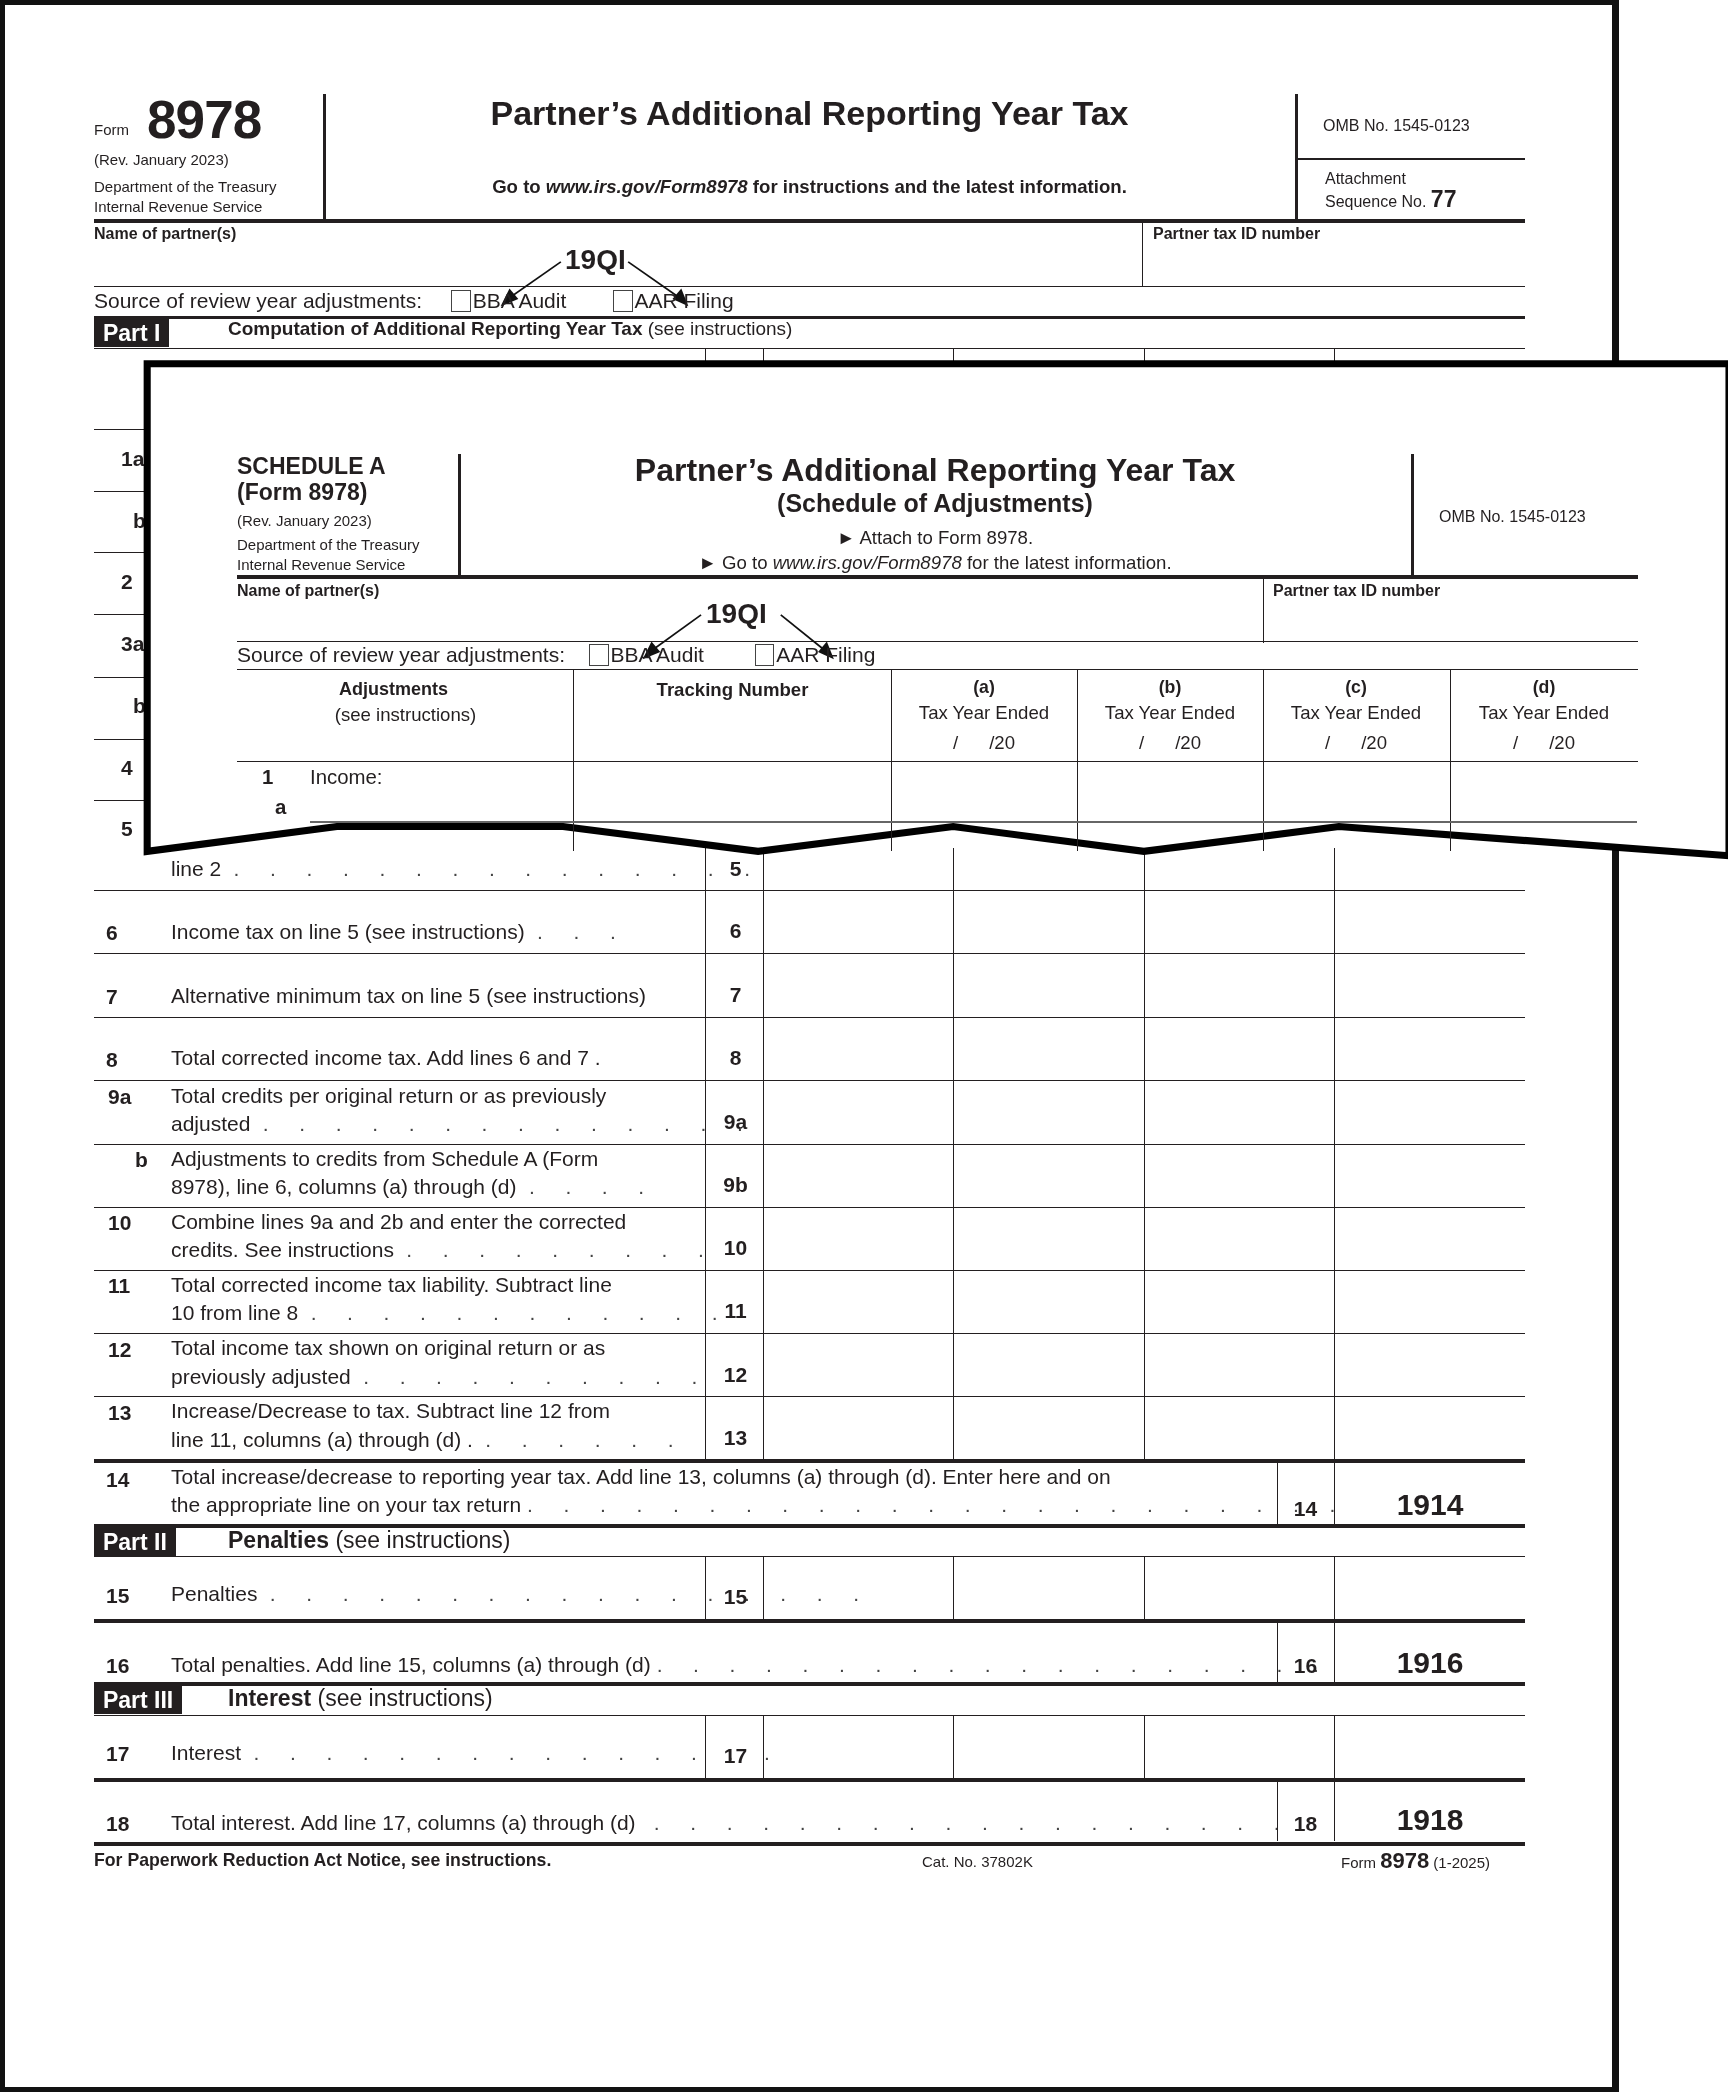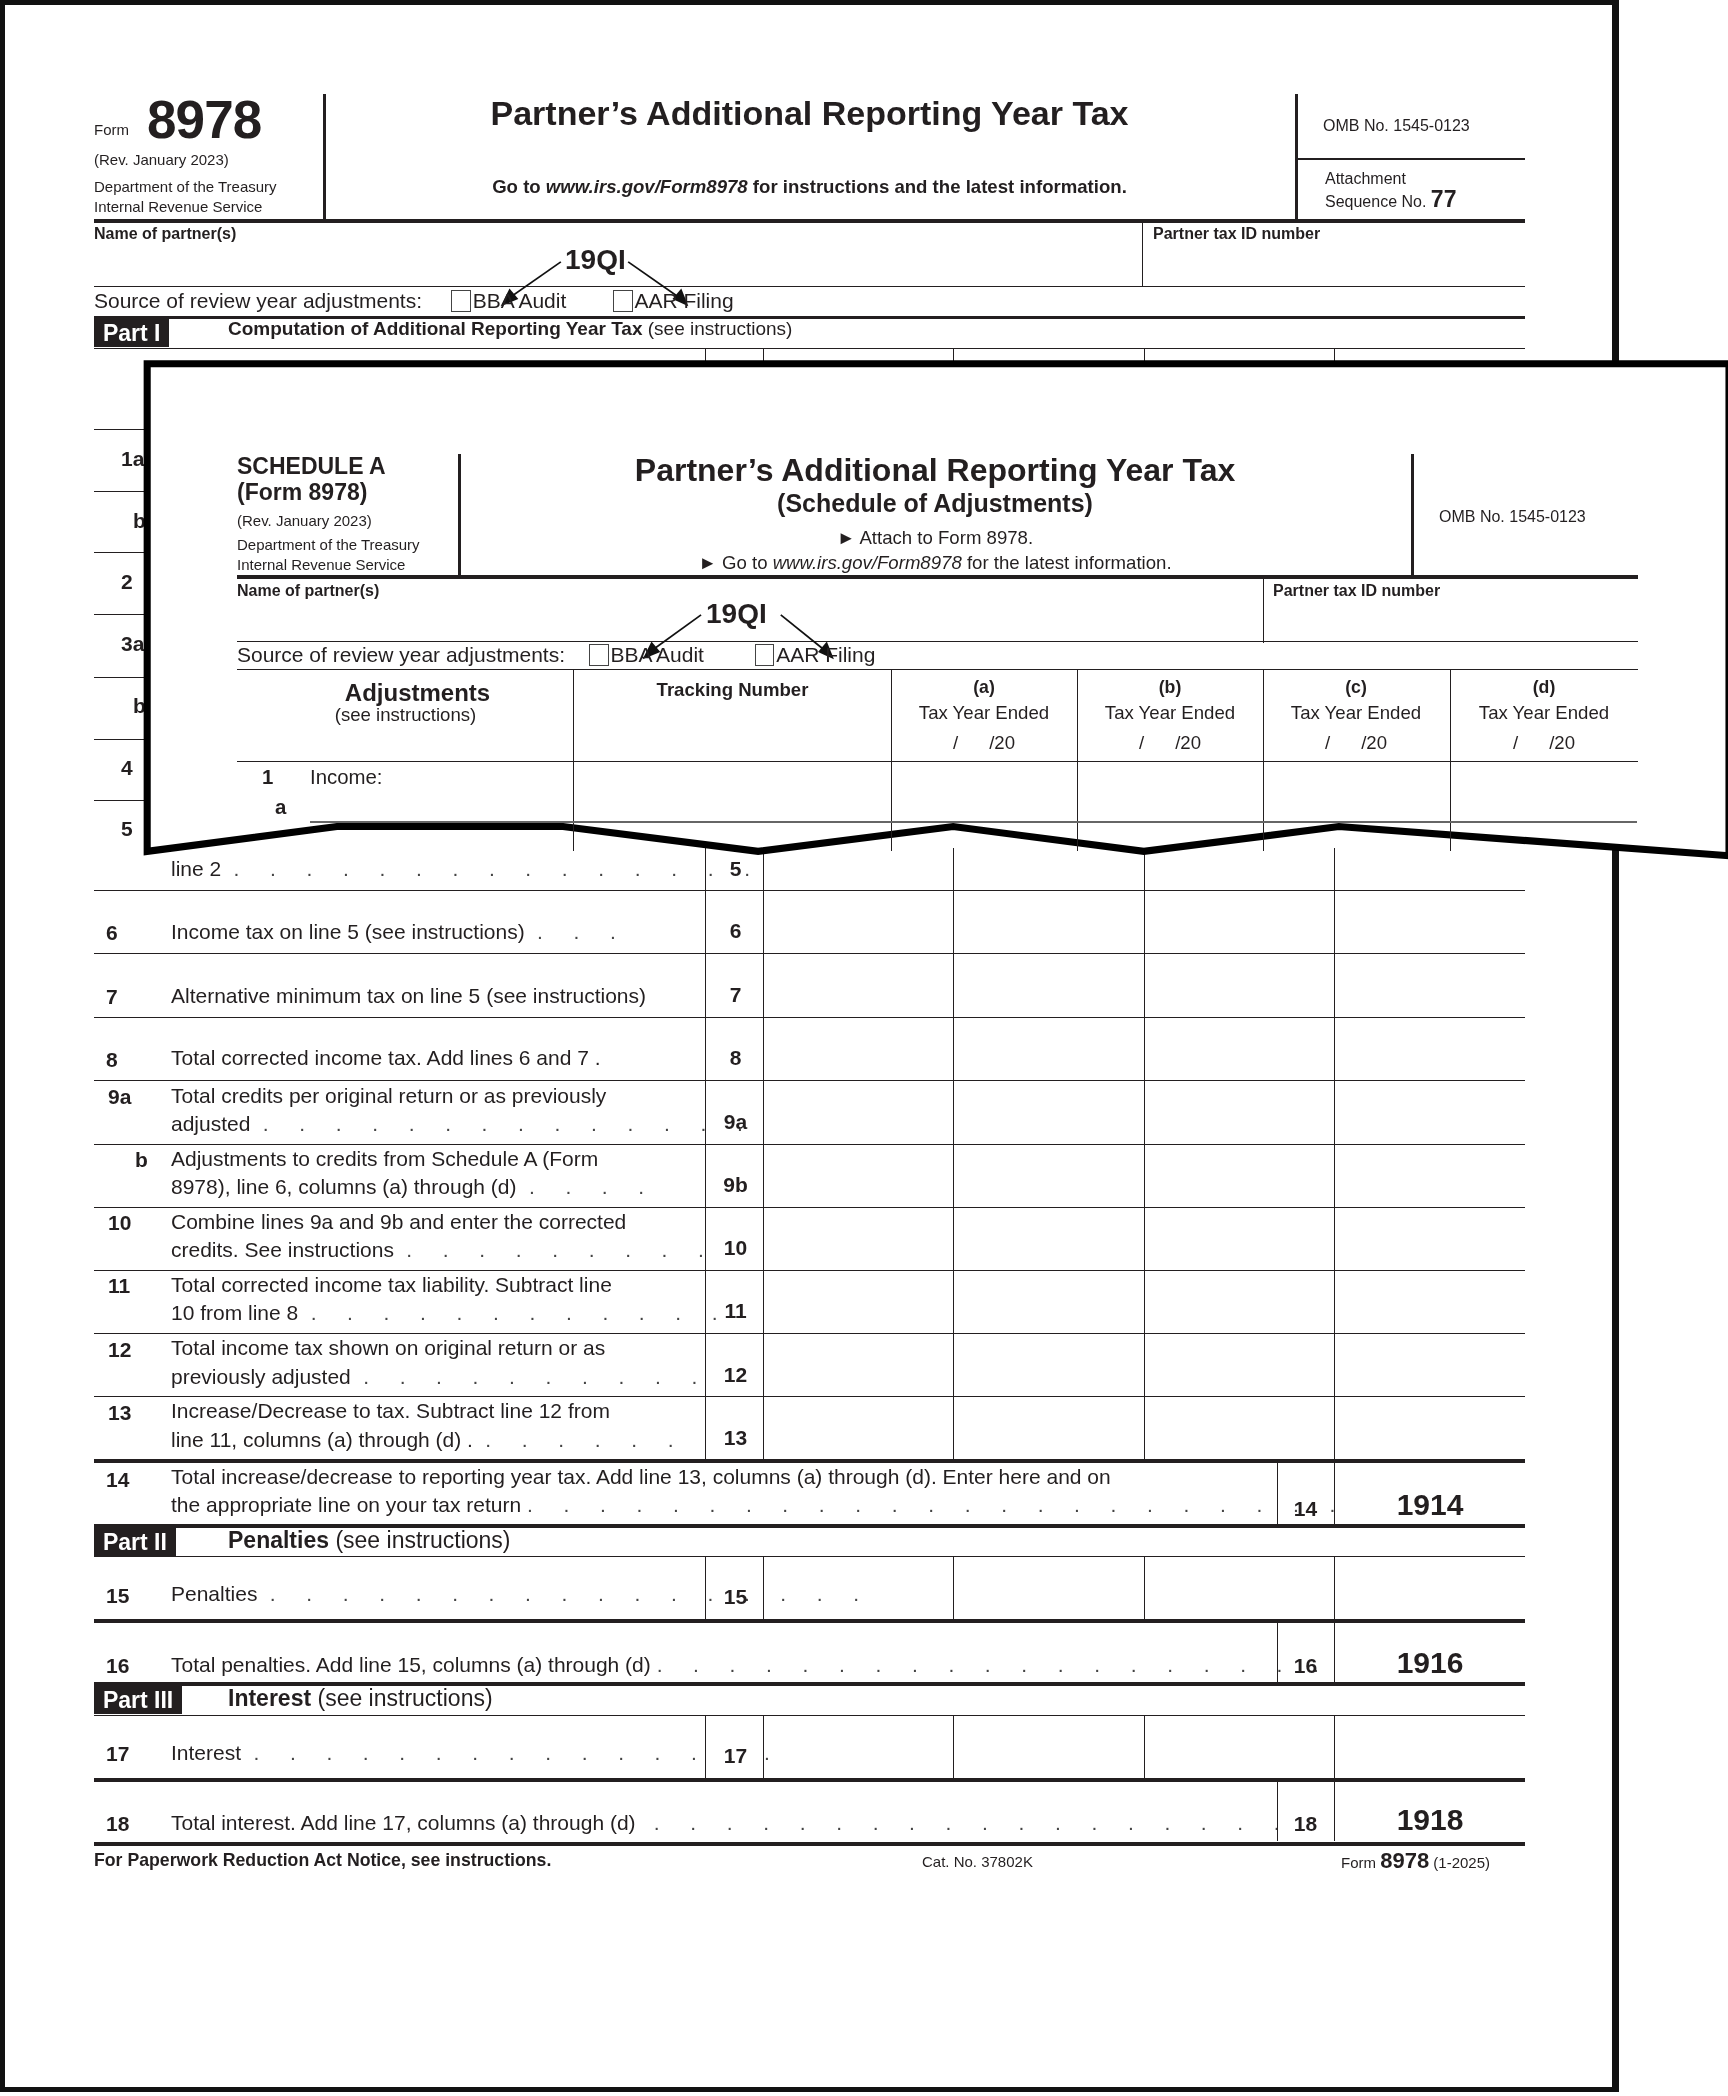--- a/index.html
+++ b/index.html
@@ -166,21 +166,21 @@
     <div class="vl" style="left:763px;top:1144px;width:1.3px;height:63px;"></div>
     <div class="abs" style="left:764px;top:1146px;width:187px;height:59px;"></div>
     <div class="vl" style="left:953px;top:1144px;width:1.3px;height:63px;"></div>
     <div class="abs" style="left:955px;top:1146px;width:187px;height:59px;"></div>
     <div class="vl" style="left:1144px;top:1144px;width:1.3px;height:63px;"></div>
     <div class="abs" style="left:1146px;top:1146px;width:187px;height:59px;"></div>
     <div class="vl" style="left:1334px;top:1144px;width:1.3px;height:63px;"></div>
     <div class="abs" style="left:1336px;top:1146px;width:187px;height:59px;"></div>
     <div class="hl" style="left:94px;top:1207px;width:1431px;height:1.3px;"></div>
     <div class="ln-num" style="left:106px;top:1211px;left:108px;">10</div>
-    <div class="desc" style="left:171px;top:1208px;">Combine lines 9a and 9b and enter the corrected</div>
+    <div class="desc" style="left:171px;top:1208px;">Combine lines 9a and 2b and enter the corrected</div>
     <div class="desc" style="left:171px;top:1236px;">credits. See instructions<span class="dots" style="color: rgb(68, 68, 68); margin-left: 12.4px;">. . . . . . . . .</span></div>
     <div class="boxnum" style="left:707px;top:1236px;">10</div>
     <div class="vl" style="left:705px;top:1207px;width:1.3px;height:63px;"></div>
     <div class="vl" style="left:763px;top:1207px;width:1.3px;height:63px;"></div>
     <div class="abs" style="left:764px;top:1209px;width:187px;height:59px;"></div>
     <div class="vl" style="left:953px;top:1207px;width:1.3px;height:63px;"></div>
     <div class="abs" style="left:955px;top:1209px;width:187px;height:59px;"></div>
     <div class="vl" style="left:1144px;top:1207px;width:1.3px;height:63px;"></div>
     <div class="abs" style="left:1146px;top:1209px;width:187px;height:59px;"></div>
     <div class="vl" style="left:1334px;top:1207px;width:1.3px;height:63px;"></div>
@@ -331,21 +331,21 @@
 
   <div class="txt" style="left:237px;top:643px;font-size:21px;">
     <span>Source of review year adjustments:</span>
     <span style="display:inline-block;width:12.4px;"></span>
     <span class="cb"></span><span>BBA Audit</span>
     <span style="display:inline-block;width:39px;"></span>
     <span class="cb"></span><span>AAR Filing</span>
   </div>
   <div class="hl" style="left:237px;top:669px;width:1401px;height:1.3px;"></div>
 
-  <div class="txt b" style="left:249px;width:337px;text-align:center;top:679px;font-size:24px;">Adjustments</div>
+  <div class="txt b" style="left:225px;width:337px;text-align:center;top:679px;font-size:18px;">Adjustments</div>
   <div class="txt" style="left:237px;width:337px;text-align:center;top:704px;font-size:18.6px;">(see instructions)</div>
   <div class="vl" style="left:573px;top:669px;width:1.3px;height:182px;"></div>
   <div class="txt b" style="left:574px;width:317px;text-align:center;top:679px;font-size:18.6px;">Tracking Number</div>
   <div id="sched-cols">
       <div class="vl" style="left:891px;top:669px;width:1.3px;height:182px;"></div>
       <div class="txt b" style="left:891px;width:186px;text-align:center;top:677px;font-size:17.7px;">(a)</div>
       <div class="txt" style="left:891px;width:186px;text-align:center;top:702px;font-size:18.6px;">Tax Year Ended</div>
       <div class="txt" style="left:891px;width:186px;text-align:center;top:732px;font-size:18.6px;white-space:pre;">/      /20</div>
       <div class="abs" style="left:893px;top:764px;width:183px;height:55px;"></div>
       <div class="vl" style="left:1077px;top:669px;width:1.3px;height:182px;"></div>

